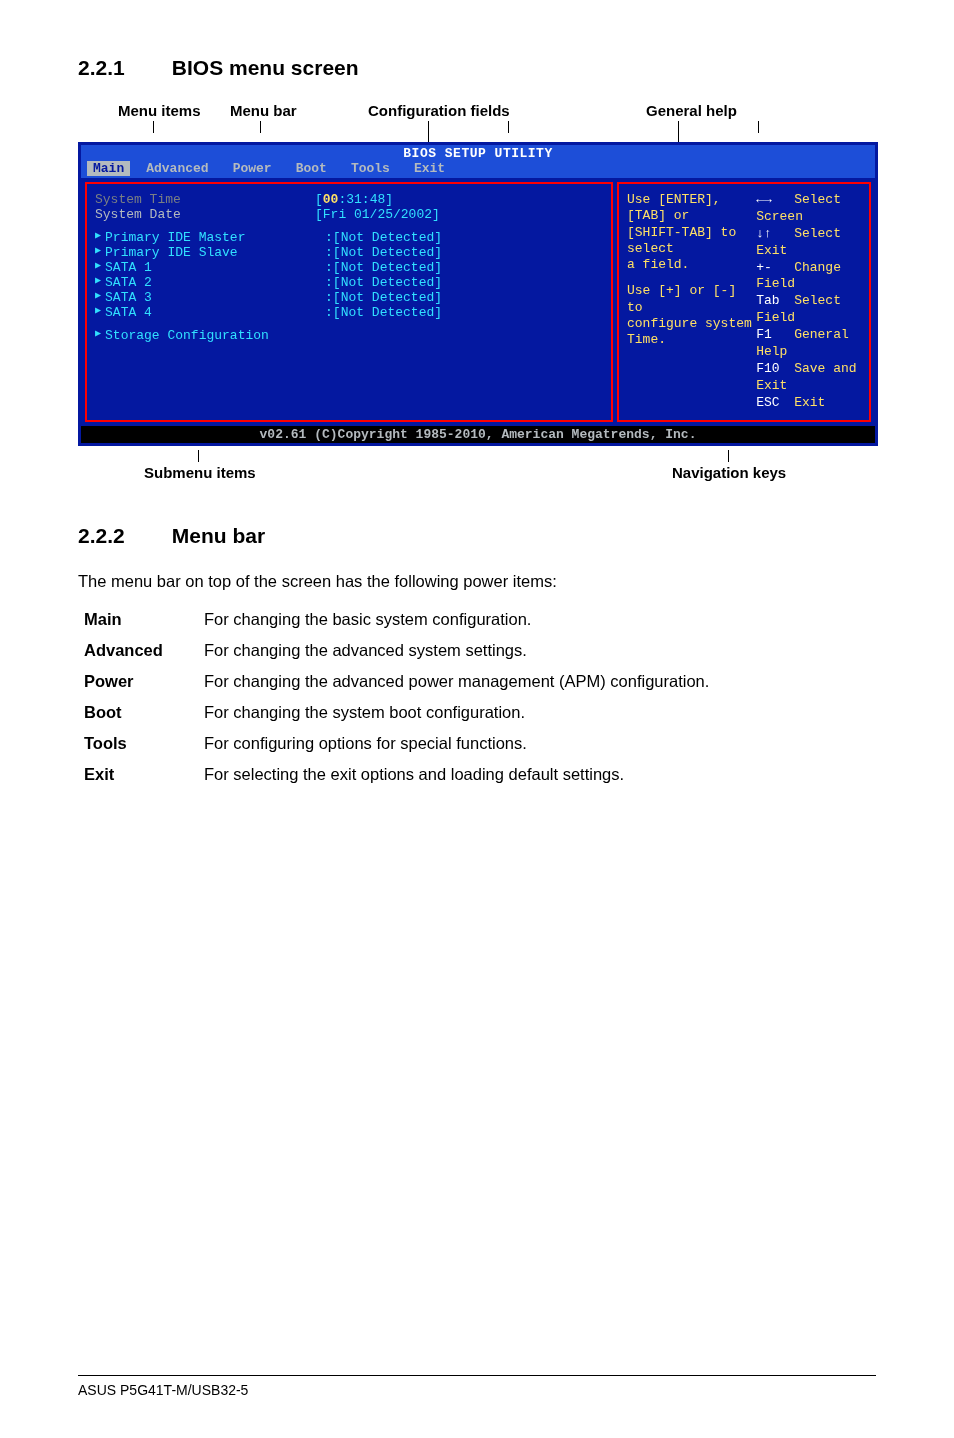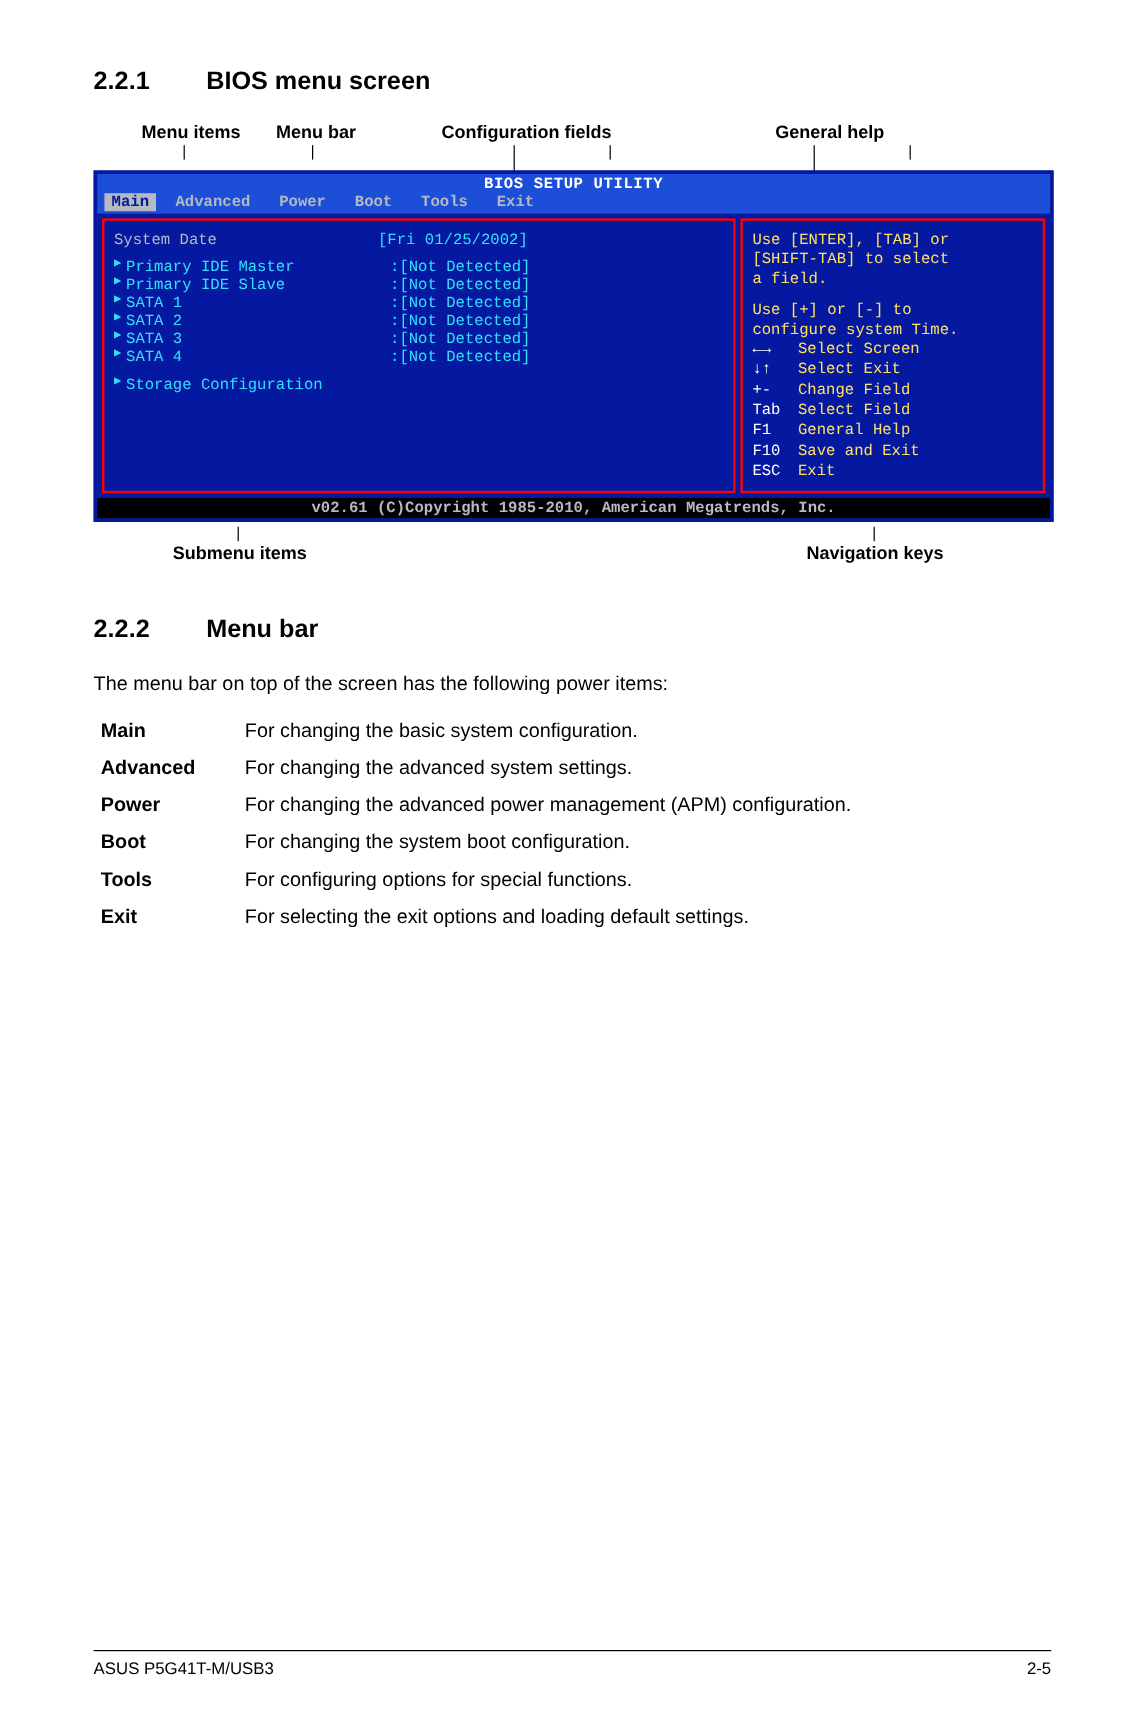--- a/index.html
+++ b/index.html
@@ -80,21 +80,21 @@
     border: 2px solid #f00;
     padding: 8px 8px;
   }
   .panel.left {
     flex: 1;
     margin-right: 4px;
   }
   .panel.right {
     width: 254px;
     display:flex;
-    flex-direction:column;
+    flex-direction:row;
     justify-content:space-between;
     color:#ffe066;
     position:relative;
   }
   .row { display:flex; }
   .row .lbl { width: 220px; }
   .row .val { }
   .sysrow .lbl { color:#b4babe; }
   .sysrow.first .lbl { color:#7a7f84; }
   .yellow { color:#ffe066; }
@@ -132,21 +132,21 @@
 
   .page-footer {
     position:absolute;
     bottom:40px;
     left:78px;
     right:78px;
     border-top:1px solid #000;
     padding-top:6px;
     font-size:14px;
     display:flex;
-    justify-content:space-between;
+    justify-content:flex-start;
   }
 
   
   .bval { color:#31e0ff; }
   .timeval .hh{ color:#ffe066; font-weight:bold;}
 </style>
 </head>
 <body>
 
 <div class="heading">
@@ -173,20 +173,26 @@
     <span class="tab sel">Main</span>
     <span class="gap1"></span>
     <span class="tab">Advanced</span>
     <span class="tab">Power</span>
     <span class="tab">Boot</span>
     <span class="tab">Tools</span>
     <span class="tab">Exit</span>
   </div>
   <div class="bios-body">
     <div class="panel left">
+      <div class="row sysrow first">
+        <span class="lbl">System Time</span>
+        <span class="val bval timeval">
+          <span>[</span><span class="hh">00</span><span>:31:48]</span>
+        </span>
+      </div>
       <div class="row sysrow">
         <span class="lbl yellow">System Date</span>
         <span class="val bval">[Fri 01/25/2002]</span>
       </div>
       <div class="spacer"></div>
       <div class="row field-row tri">
         <span class="lbl">Primary IDE Master</span>
         <span class="val">:[Not Detected]</span>
       </div>
       <div class="row field-row tri">

